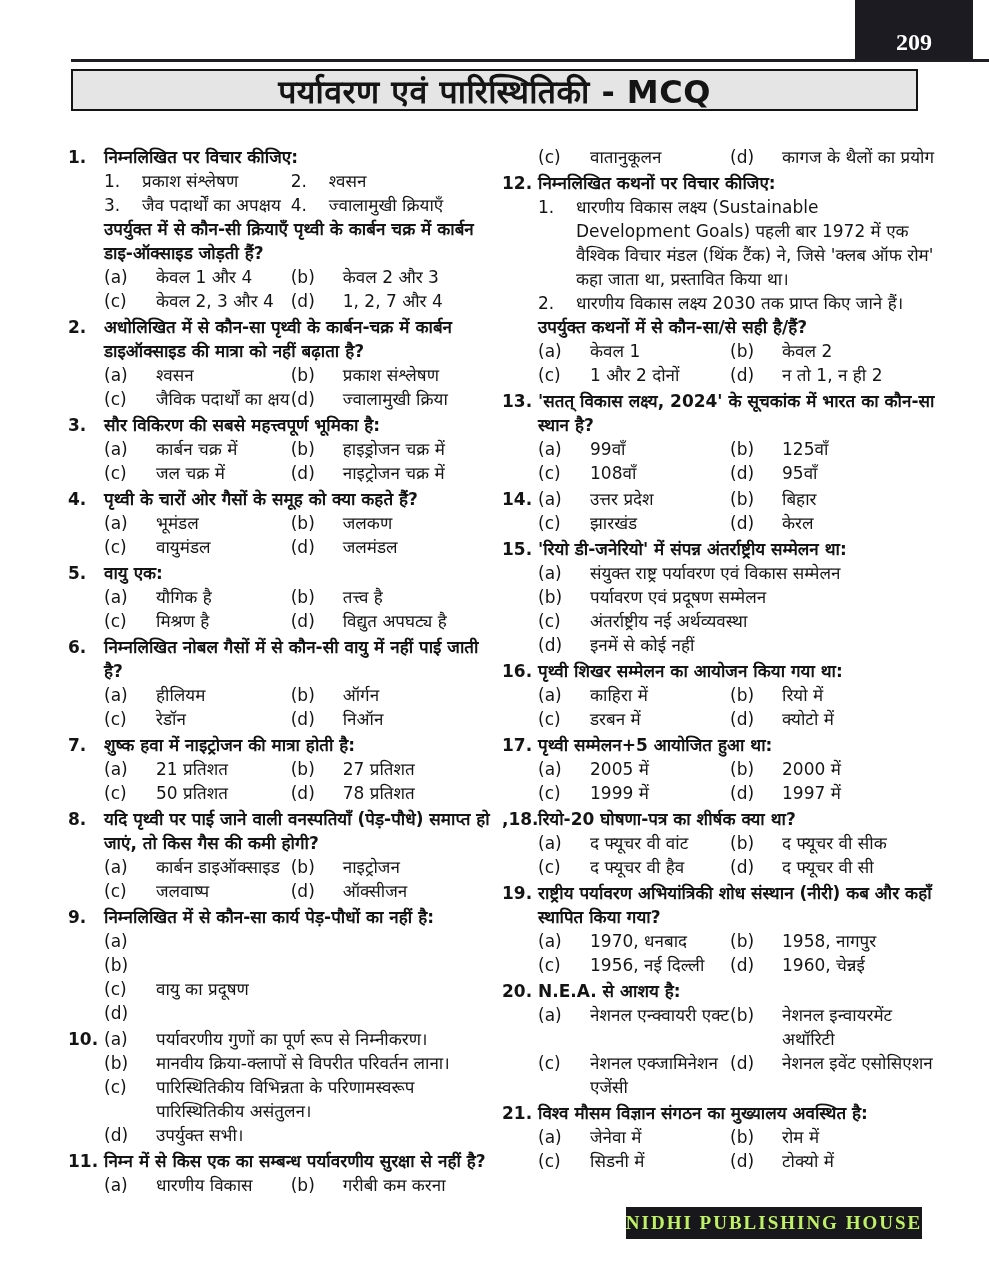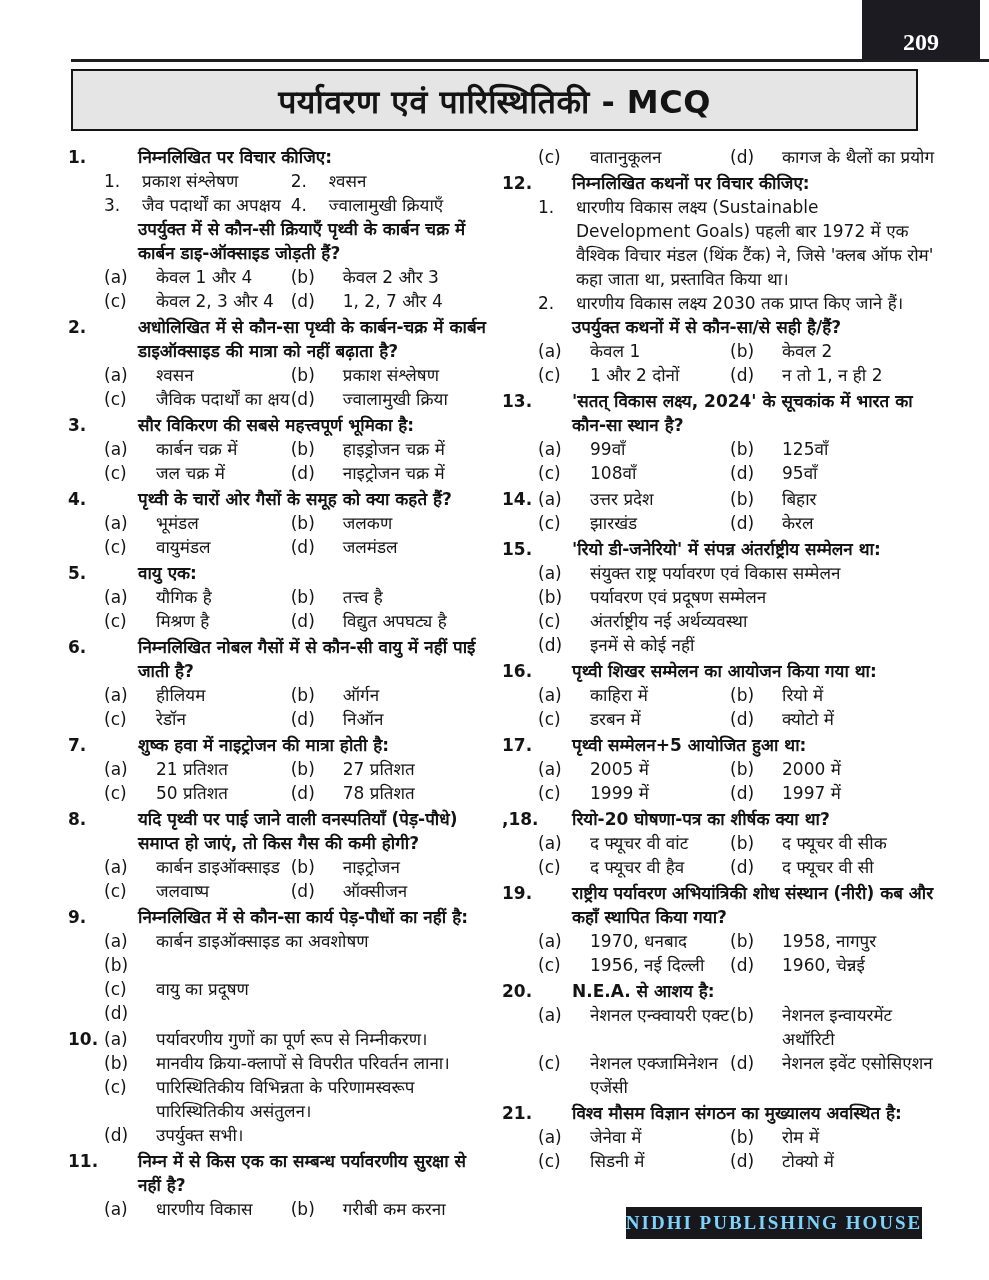--- a/index.html
+++ b/index.html
@@ -1,46 +1,46 @@
 <!DOCTYPE html>
 <html><head>
 <meta charset="utf-8">
 <style>
   html,body{margin:0;padding:0;background:#ffffff;}
   .page{position:relative;width:989px;height:1280px;background:#ffffff;overflow:hidden;
         font-family:"DejaVu Sans","Liberation Sans",sans-serif;color:#141414;}
   
   .top-rule{position:absolute;left:71px;top:59px;width:918px;height:3px;background:#1f1f23;}
-  .page-num-box{position:absolute;right:9px;top:0;width:118px;height:59px;background:#1b1b21;
+  .page-num-box{position:absolute;right:16px;top:0;width:118px;height:59px;background:#1b1b21;
         display:flex;align-items:flex-end;justify-content:center;padding-bottom:5px;box-sizing:border-box;}
   .page-num-box span{color:#ffffff;font-family:"Liberation Serif","DejaVu Serif",serif;
         font-weight:bold;font-size:24px;line-height:1;}
-  .title-box{position:absolute;left:71px;top:69px;width:847px;height:62px;background:#e5e5e5;
+  .title-box{position:absolute;left:71px;top:69px;width:847px;height:42px;background:#e5e5e5;
         border:2px solid #141414;box-sizing:border-box;display:flex;align-items:center;justify-content:center;}
   .title-box span{font-size:32px;font-weight:bold;letter-spacing:0.5px;}
   
   .columns{position:absolute;left:68px;top:145px;width:870px;display:flex;gap:9px;
         font-size:17px;line-height:24px;}
   .col{box-sizing:border-box;}
   .col-left{width:425px;}
   .col-right{width:436px;}
   .question{display:flex;margin-bottom:2px;}
   .q-num{width:36px;flex:none;font-weight:bold;}
   .q-body{flex:1;min-width:0;}
-  .q-text{font-weight:bold;margin-left:34px;}
+  .q-text{font-weight:bold;}
   .options{width:100%;}
   .options.grid{display:grid;grid-template-columns:48% 52%;}
   .option{display:flex;min-width:0;}
   .opt-label{width:52px;flex:none;}
   .opt-text{flex:1;min-width:0;}
   .statement .opt-label{width:38px;}
   
   .footer-bar{position:absolute;left:626px;top:1207px;width:296px;height:32px;background:#18171c;
         display:flex;align-items:center;justify-content:center;}
-  .footer-bar span{color:#7dd3fc;font-family:"Liberation Serif","DejaVu Serif",serif;
+  .footer-bar span{color:#bef264;font-family:"Liberation Serif","DejaVu Serif",serif;
         font-weight:bold;font-size:19px;letter-spacing:2px;white-space:nowrap;}
 </style>
 </head>
 <body>
 
 <div class="page">
   <div class="top-rule"></div>
   <div class="page-num-box">
     <span>209</span>
   </div>
@@ -260,21 +260,20 @@
             </div>
           </div>
         </div>
         <div class="question">
           <span class="q-num">9.</span>
           <div class="q-body">
             <div class="q-text">निम्नलिखित में से कौन-सा कार्य पेड़-पौधों का नहीं है:</div>
             <div class="options list">
               <div class="option">
                 <span class="opt-label">(a)</span>
-                <span class="opt-text">कार्बन डाइऑक्साइड का अवशोषण</span>
               </div>
               <div class="option">
                 <span class="opt-label">(b)</span>
               </div>
               <div class="option">
                 <span class="opt-label">(c)</span>
                 <span class="opt-text">वायु का प्रदूषण</span>
               </div>
               <div class="option">
                 <span class="opt-label">(d)</span>

